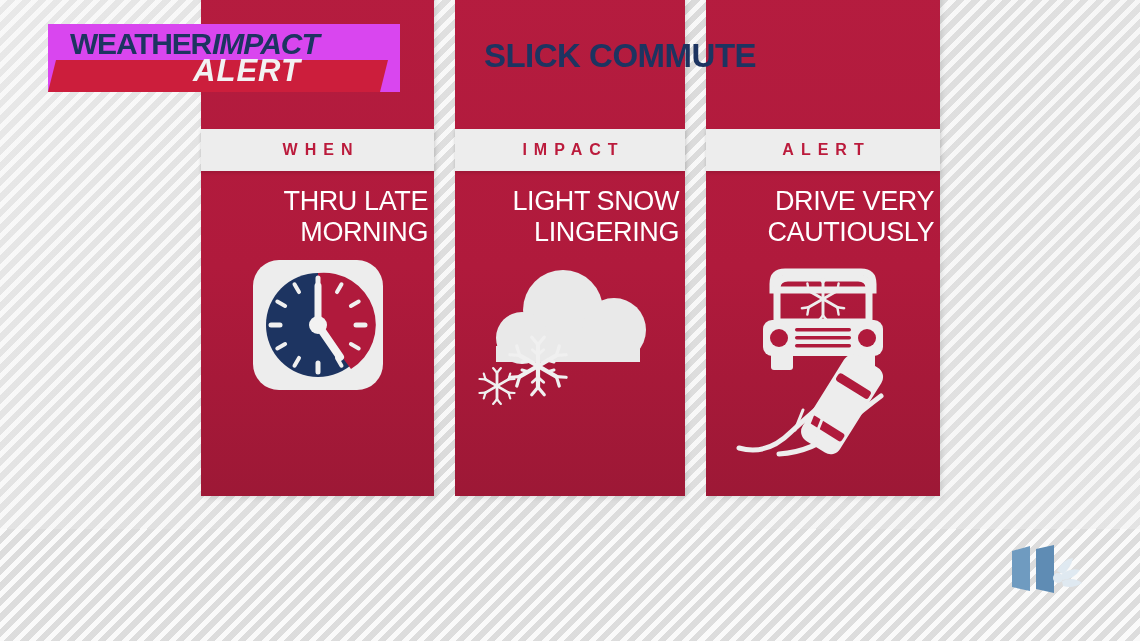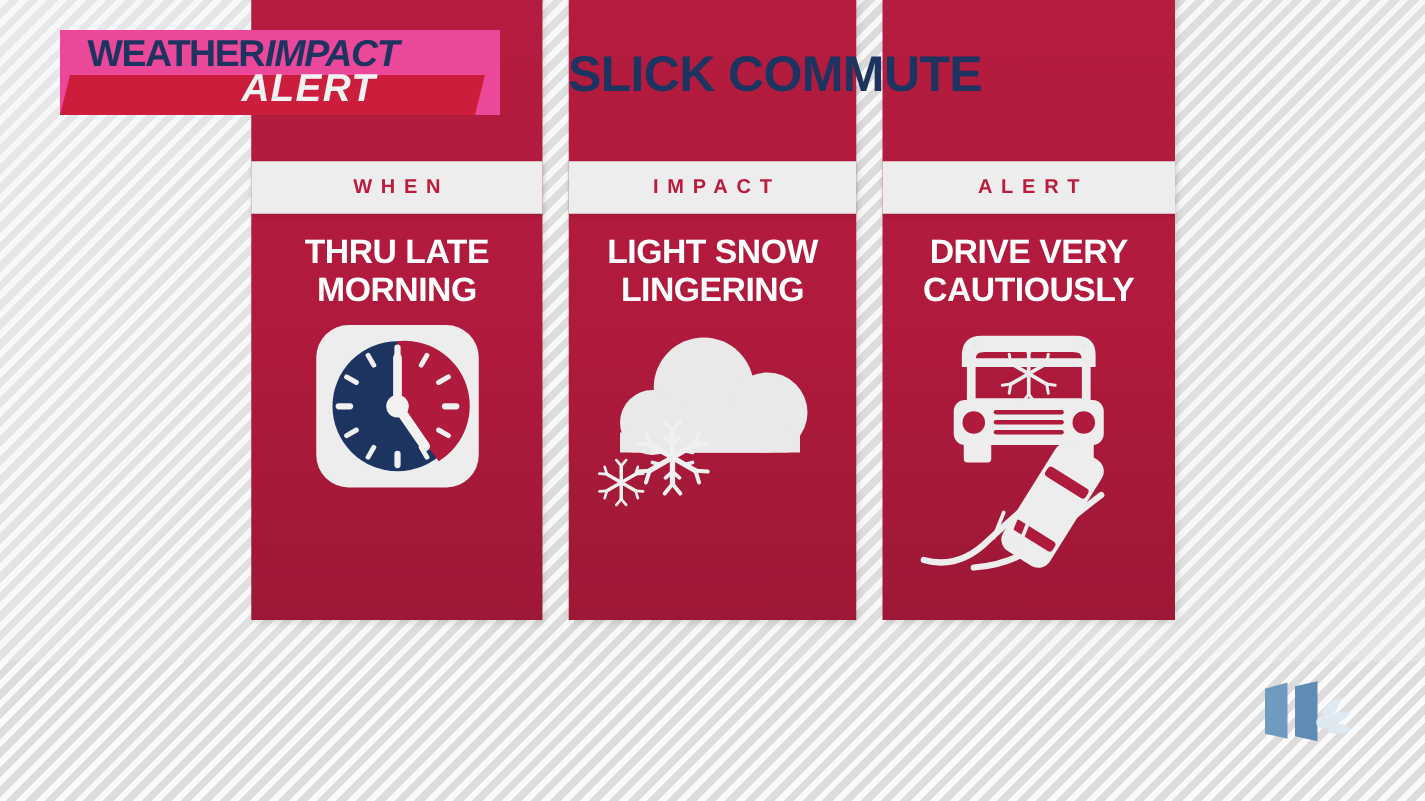--- a/index.html
+++ b/index.html
@@ -47,21 +47,21 @@
     );
   }
 
   
   #alert-badge {
     position: absolute;
     left: 48px;
     top: 24px;
     width: 352px;
     height: 68px;
-    background: #ec4899;
+    background: #d946ef;
     z-index: 40;
   }
   #alert-wordmark {
     position: absolute;
     left: 22px;
     top: 5px;
     white-space: nowrap;
     line-height: 1;
   }
   #alert-wordmark .w-weather {
@@ -106,21 +106,21 @@
     line-height: 1;
   }
 
   
   #headline {
     position: absolute;
     left: 420px;
     top: 38px;
     width: 400px;
     text-align: center;
-    font-size: 40px;
+    font-size: 33px;
     font-weight: bold;
     color: #1d3461;
     letter-spacing: -0.5px;
     line-height: 1.1;
     z-index: 30;
   }
 
   
   .panel {
     position: absolute;
@@ -153,23 +153,23 @@
     color: #bb1b3c;
     letter-spacing: 7px;
     text-indent: 7px;
     line-height: 1;
   }
   .panel-title {
     position: absolute;
     left: 6px;
     right: 6px;
     top: 200px;
-    text-align: center;
+    text-align: right;
     font-size: 27px;
-    font-weight: bold;
+    font-weight: normal;
     color: #ffffff;
     line-height: 1.14;
     letter-spacing: -0.4px;
   }
   .panel-icon {
     position: absolute;
     left: 0;
     right: 0;
     top: 272px;
     height: 190px;

